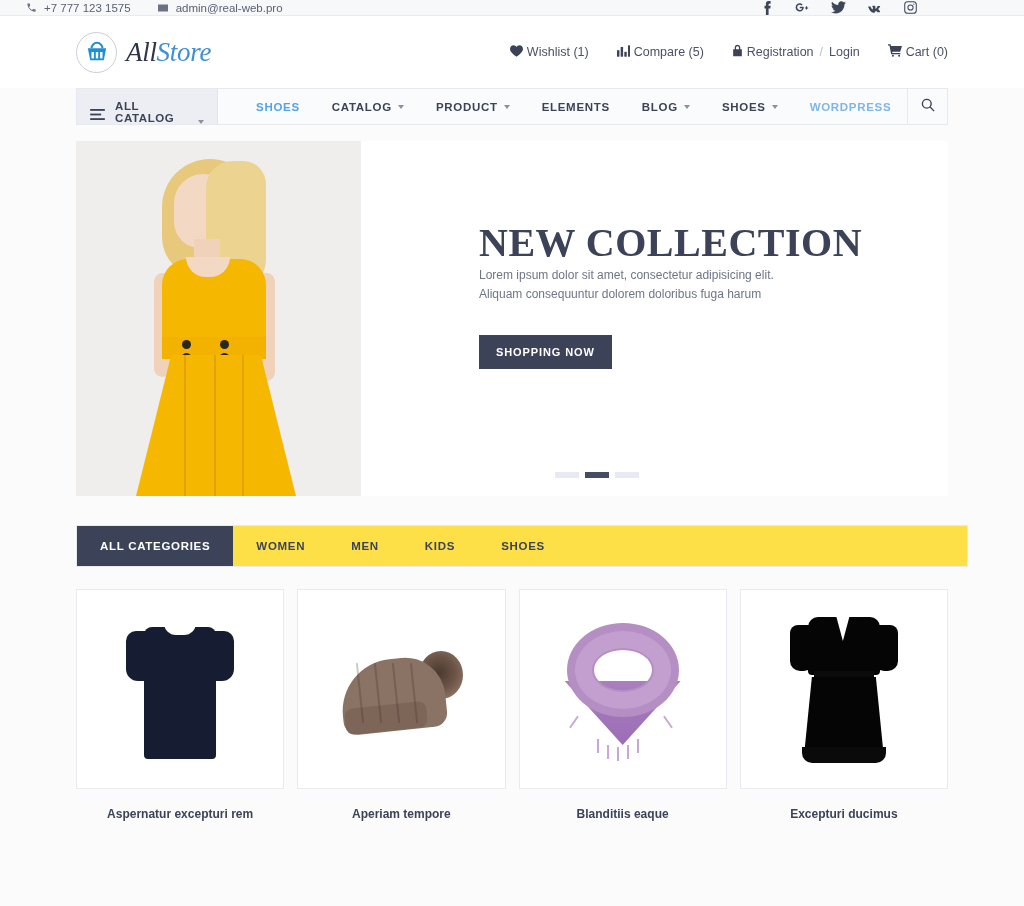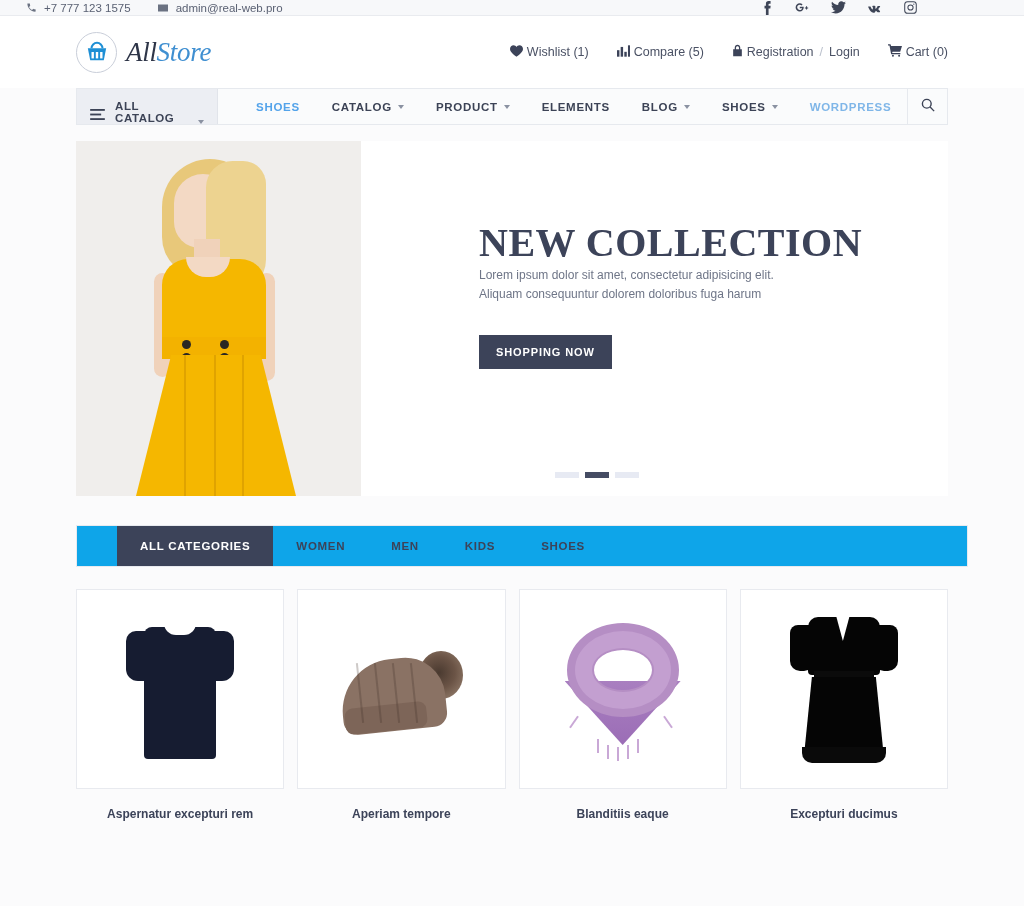--- a/index.html
+++ b/index.html
@@ -112,22 +112,22 @@
              background:#f5b700; border-radius: 14px 14px 0 0;
              clip-path: polygon(22% 0, 78% 0, 100% 100%, 0% 100%); }
   .m-pleat { position:absolute; top:214px; width:2px; height:141px; background:rgba(200,140,0,.45); }
 
   
   .sec-title { margin: 36px 76px 0 76px; }
   .sec-title h2 { font-size: 17px; font-weight: bold; letter-spacing: 1.6px; color: #3c4359; }
   .sec-underline { margin-top: 10px; width: 44px; height: 2.5px; background: #b8bcc6; }
 
   
-  .tabs { margin: 29px 56px 0 76px; border: 1px solid #e8eaef; background: #0ea5e9;
-          display: flex; height: 42px; align-items: stretch; padding-left: 40px; }
+  .tabs { margin: 29px 56px 0 76px; border: 1px solid #e8eaef; background: #fde047;
+          display: flex; height: 42px; align-items: stretch; }
   .tab { display: flex; align-items: center; padding: 0 23px; font-size: 11.5px;
          font-weight: bold; letter-spacing: 0.7px; color: #3c4359; cursor: pointer; }
   .tab.active { background: #3c4359; color: #fff; }
 
   
   .products { margin: 22px 76px 0 76px; display: flex; gap: 13px; }
   .card { flex: 1; }
   .card-img { height: 200px; border: 1px solid #e8eaef; background: #fff;
               display: flex; align-items: center; justify-content: center; cursor: pointer;
               position: relative; overflow: hidden; }

